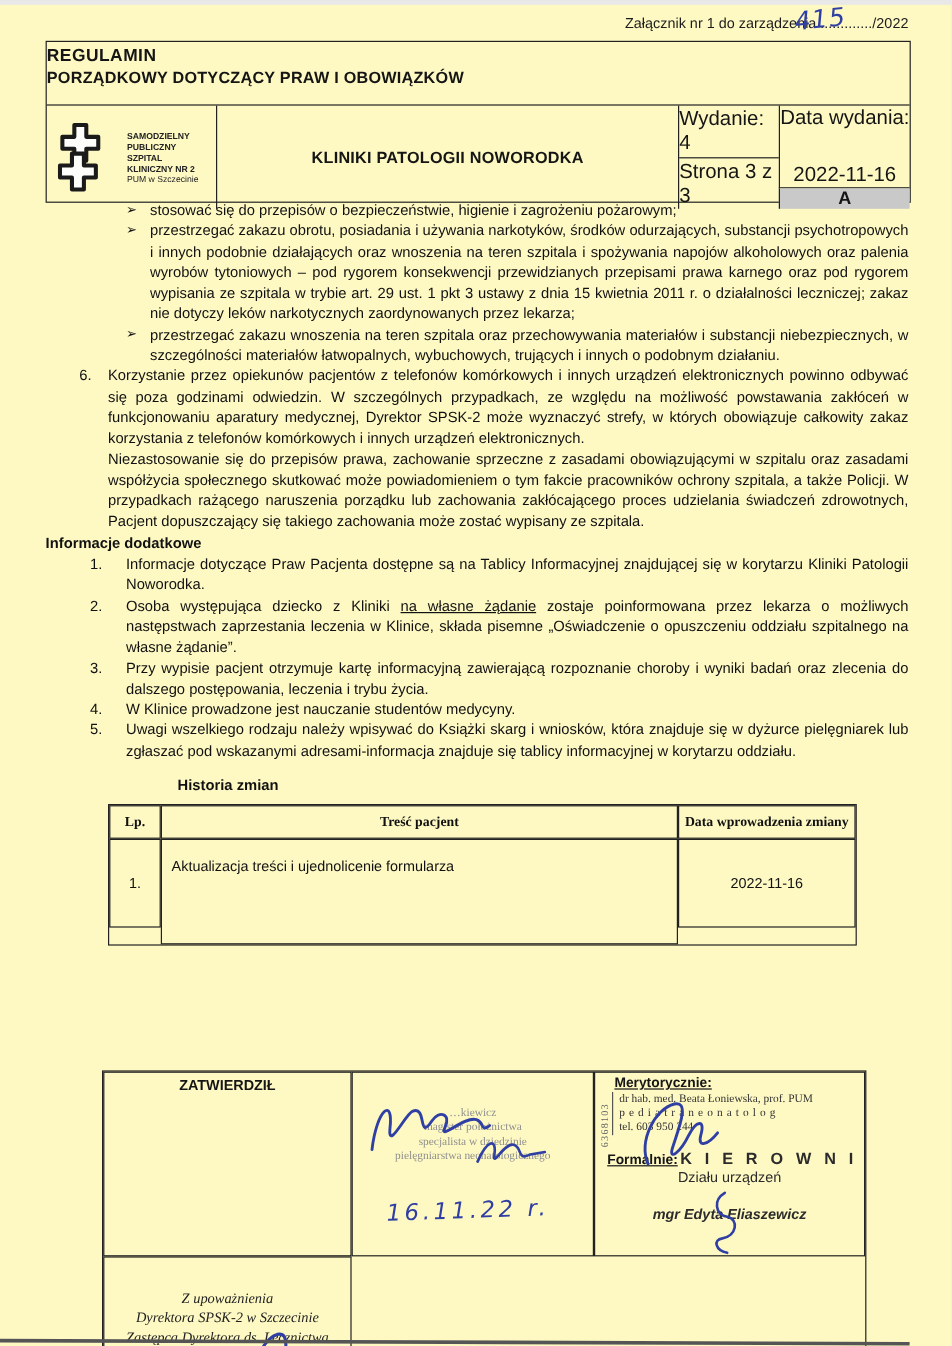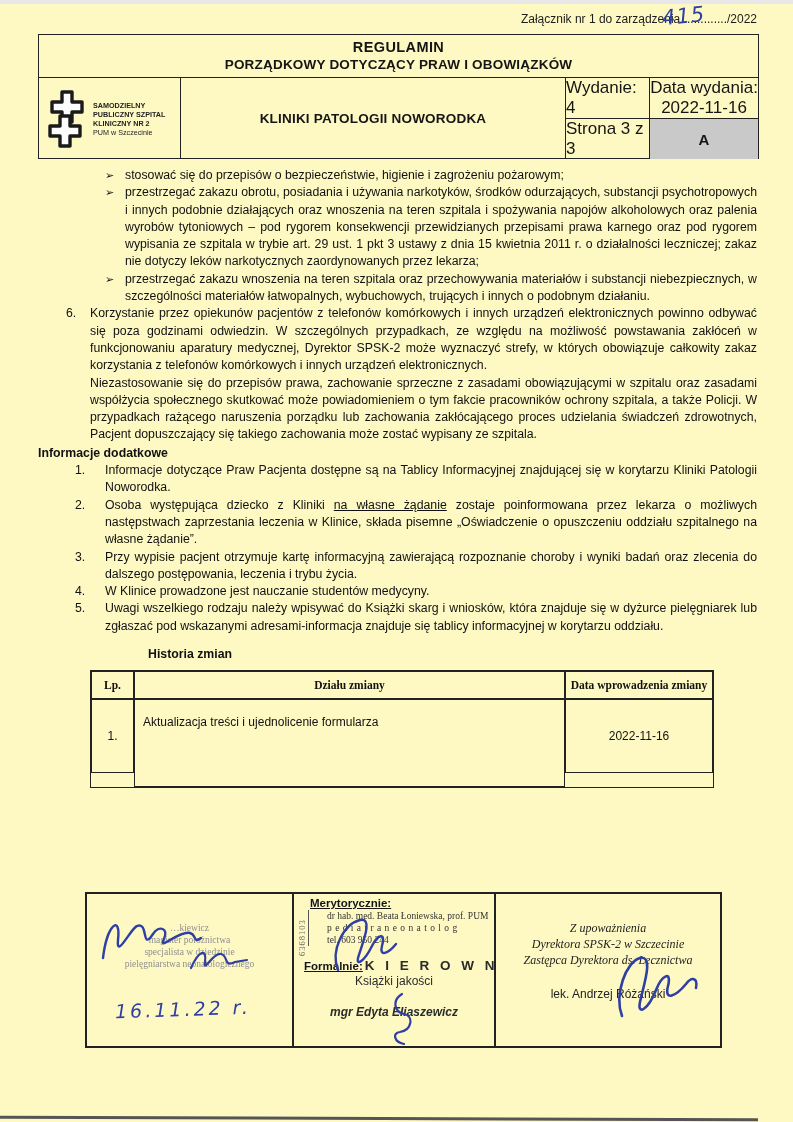--- a/index.html
+++ b/index.html
@@ -10,33 +10,33 @@
   }
   
   .attachment{position:absolute;top:8px;right:36px;font-size:12px;color:#1c1c1c;}
   .hand-415{
     position:absolute;top:-8px;right:52px;color:#2f3fa3;font-size:21px;
     font-style:italic;transform:rotate(-6deg);font-family:"DejaVu Sans",sans-serif;
     letter-spacing:1px;
   }
   
   .hdr{position:absolute;left:38px;top:30px;width:719px;border:1.6px solid #222;}
-  .hdr-title{border-bottom:1.6px solid #222;text-align:center;padding:4px 0 5px;}
+  .hdr-title{border-bottom:1.6px solid #222;padding:4px 0 15px;}
   .hdr-title .t1{font-size:14.5px;font-weight:bold;letter-spacing:.4px;}
   .hdr-title .t2{font-size:13.5px;font-weight:bold;letter-spacing:.2px;margin-top:2px;}
   .hdr-row{display:grid;grid-template-columns:142px 385px 83px 109px;height:80px;}
-  .logo-cell{border-right:1.6px solid #222;display:flex;align-items:center;padding:4px 2px 4px 8px;gap:0;}
+  .logo-cell{border-right:1.6px solid #222;display:flex;align-items:center;padding:4px 2px 4px 8px;gap:13px;}
   .logo-text{font-size:7.2px;line-height:9px;font-weight:bold;color:#222;}
   .logo-text .light{font-weight:normal;}
   .subject-cell{border-right:1.6px solid #222;display:flex;align-items:center;justify-content:center;}
   .subject-cell .subject{font-size:13.5px;font-weight:bold;letter-spacing:.2px;}
   .meta-col{display:flex;flex-direction:column;}
   .meta-cell{flex:1;display:flex;flex-direction:column;align-items:center;justify-content:center;font-size:17px;}
   .meta-cell.bordered{border-bottom:1.4px solid #222;}
-  .meta-col.last .meta-cell{border-left:1.4px solid #222;}
+  .meta-col.last .meta-cell{border-left:1.4px solid #222;gap:28px;}
   .rev-cell{background:#c9c9c9;font-size:15px;font-weight:bold;}
   
   .body{position:absolute;left:38px;top:163px;width:719px;font-size:12.3px;line-height:17.3px;color:#111;}
   .jt{text-align:justify;}
   .arrow-item{display:flex;margin-left:67px;}
   .arrow-item .marker{width:20px;flex:none;font-size:11px;}
   .arrow-item .txt{flex:1;}
   .num-item{display:flex;}
   .num-item.l1{margin-left:28px;}
   .num-item.l1 .num{width:24px;flex:none;}
@@ -59,21 +59,21 @@
         grid-template-columns:207px 202px 226px;}
   .appr .hcell{border:1px solid #222;text-align:center;font-weight:bold;font-size:12px;padding:3px 0;}
   .appr .ccell{border:1px solid #222;height:152px;position:relative;overflow:hidden;}
   
   .stamp-left{margin-top:28px;text-align:center;color:#8f8f8f;font-family:"Liberation Serif",serif;font-size:9.5px;line-height:12px;}
   .hand-date{position:absolute;left:28px;top:104px;color:#2f3fa3;font-size:19px;font-style:italic;
              letter-spacing:3px;transform:rotate(-2deg);font-family:"DejaVu Sans",sans-serif;}
   
   .merit-label,.formal-label{font-weight:bold;text-decoration:underline;font-size:11.5px;}
   .merit-label{margin:3px 0 1px 16px;}
-  .merit-stamp{margin-left:14px;border-left:1.5px solid #555;padding-left:18px;position:relative;
+  .merit-stamp{margin-left:14px;border-left:1.5px solid #555;padding-left:5px;position:relative;
                font-family:"Liberation Serif",serif;font-size:9.5px;line-height:12px;color:#333;}
   .merit-stamp .sp{letter-spacing:.5px;}
   .vnum{position:absolute;left:-13px;top:46px;transform:rotate(-90deg);transform-origin:left top;
         font-size:8.5px;color:#666;letter-spacing:1px;}
   .formal-row{margin:12px 0 0 10px;display:flex;align-items:baseline;}
   .kierownik{font-weight:bold;font-size:13.5px;letter-spacing:3.5px;color:#2b2b2b;margin-left:2px;white-space:nowrap;}
   .dzial{ text-align:center;font-size:12px;color:#2b2b2b;margin-top:1px;}
   .edyta{text-align:center;font-size:12px;font-style:italic;font-weight:bold;color:#2b2b2b;margin-top:17px;}
   
   .auth{margin-top:26px;text-align:center;font-family:"Liberation Serif",serif;font-style:italic;
@@ -177,29 +177,30 @@
     </div>
     <div class="num-item l2">
       <span class="num">5.</span>
       <div class="txt jt">Uwagi wszelkiego rodzaju należy wpisywać do Książki skarg i wniosków, która znajduje się w dyżurce pielęgniarek lub zgłaszać pod wskazanymi adresami-informacja znajduje się tablicy informacyjnej w korytarzu oddziału.</div>
     </div>
 
     <div class="hist-heading">Historia zmian</div>
 
     <div class="hist">
       <div class="cell h">Lp.</div>
-      <div class="cell h">Działu zmiany</div>
+      <div class="cell h">Treść pacjent</div>
       <div class="cell h">Data wprowadzenia zmiany</div>
       <div class="cell d">1.</div>
       <div class="cell d left">Aktualizacja treści i ujednolicenie formularza</div>
       <div class="cell d">2022-11-16</div>
     </div>
   </div>
 
   <div class="appr">
+    <div class="hcell">ZATWIERDZIŁ</div>
 
     <div class="ccell">
       <div class="stamp-left">
         <div>…kiewicz</div>
         <div>magister położnictwa</div>
         <div>specjalista w dziedzinie</div>
         <div>pielęgniarstwa neonatologicznego</div>
       </div>
       <svg class="sig" style="left:8px;top:12px;" width="180" height="90" viewBox="0 0 180 90">
         <path d="M8 52 C 12 18, 26 8, 23 34 C 21 54, 36 22, 42 20 C 54 15, 46 46, 58 28 C 64 19, 74 22, 69 33 C 63 46, 84 24, 95 27 C 102 29, 98 38, 106 32" fill="none" stroke="#2f3fa3" stroke-width="2.4" stroke-linecap="round"></path>
@@ -216,21 +217,21 @@
         <div class="sp">p e d i a t r a   n e o n a t o l o g</div>
         <div>tel. 603 950 244</div>
       </div>
       <svg class="sig" style="left:30px;top:16px;" width="90" height="70" viewBox="0 0 90 70">
         <path d="M14 60 C 6 40, 20 14, 36 10 C 50 7, 38 34, 34 48 C 32 56, 40 52, 48 36 C 54 24, 62 22, 58 36 C 55 47, 64 44, 72 34" fill="none" stroke="#2f3fa3" stroke-width="2.4" stroke-linecap="round"></path>
       </svg>
       <div class="formal-row">
         <span class="formal-label">Formalnie:</span>
         <span class="kierownik">K I E R O W N I K</span>
       </div>
-      <div class="dzial">Książki jakości</div>
+      <div class="dzial">Działu urządzeń</div>
       <svg class="sig" style="left:88px;top:96px;" width="40" height="56" viewBox="0 0 40 56">
         <path d="M20 4 C 10 10, 12 22, 22 24 C 32 26, 30 40, 18 42 C 10 43, 12 52, 22 54" fill="none" stroke="#2f3fa3" stroke-width="2.2" stroke-linecap="round"></path>
       </svg>
       <div class="edyta">mgr Edyta Eliaszewicz</div>
     </div>
 
     <div class="ccell">
       <div class="auth">
         <div>Z upoważnienia</div>
         <div>Dyrektora SPSK-2 w Szczecinie</div>

